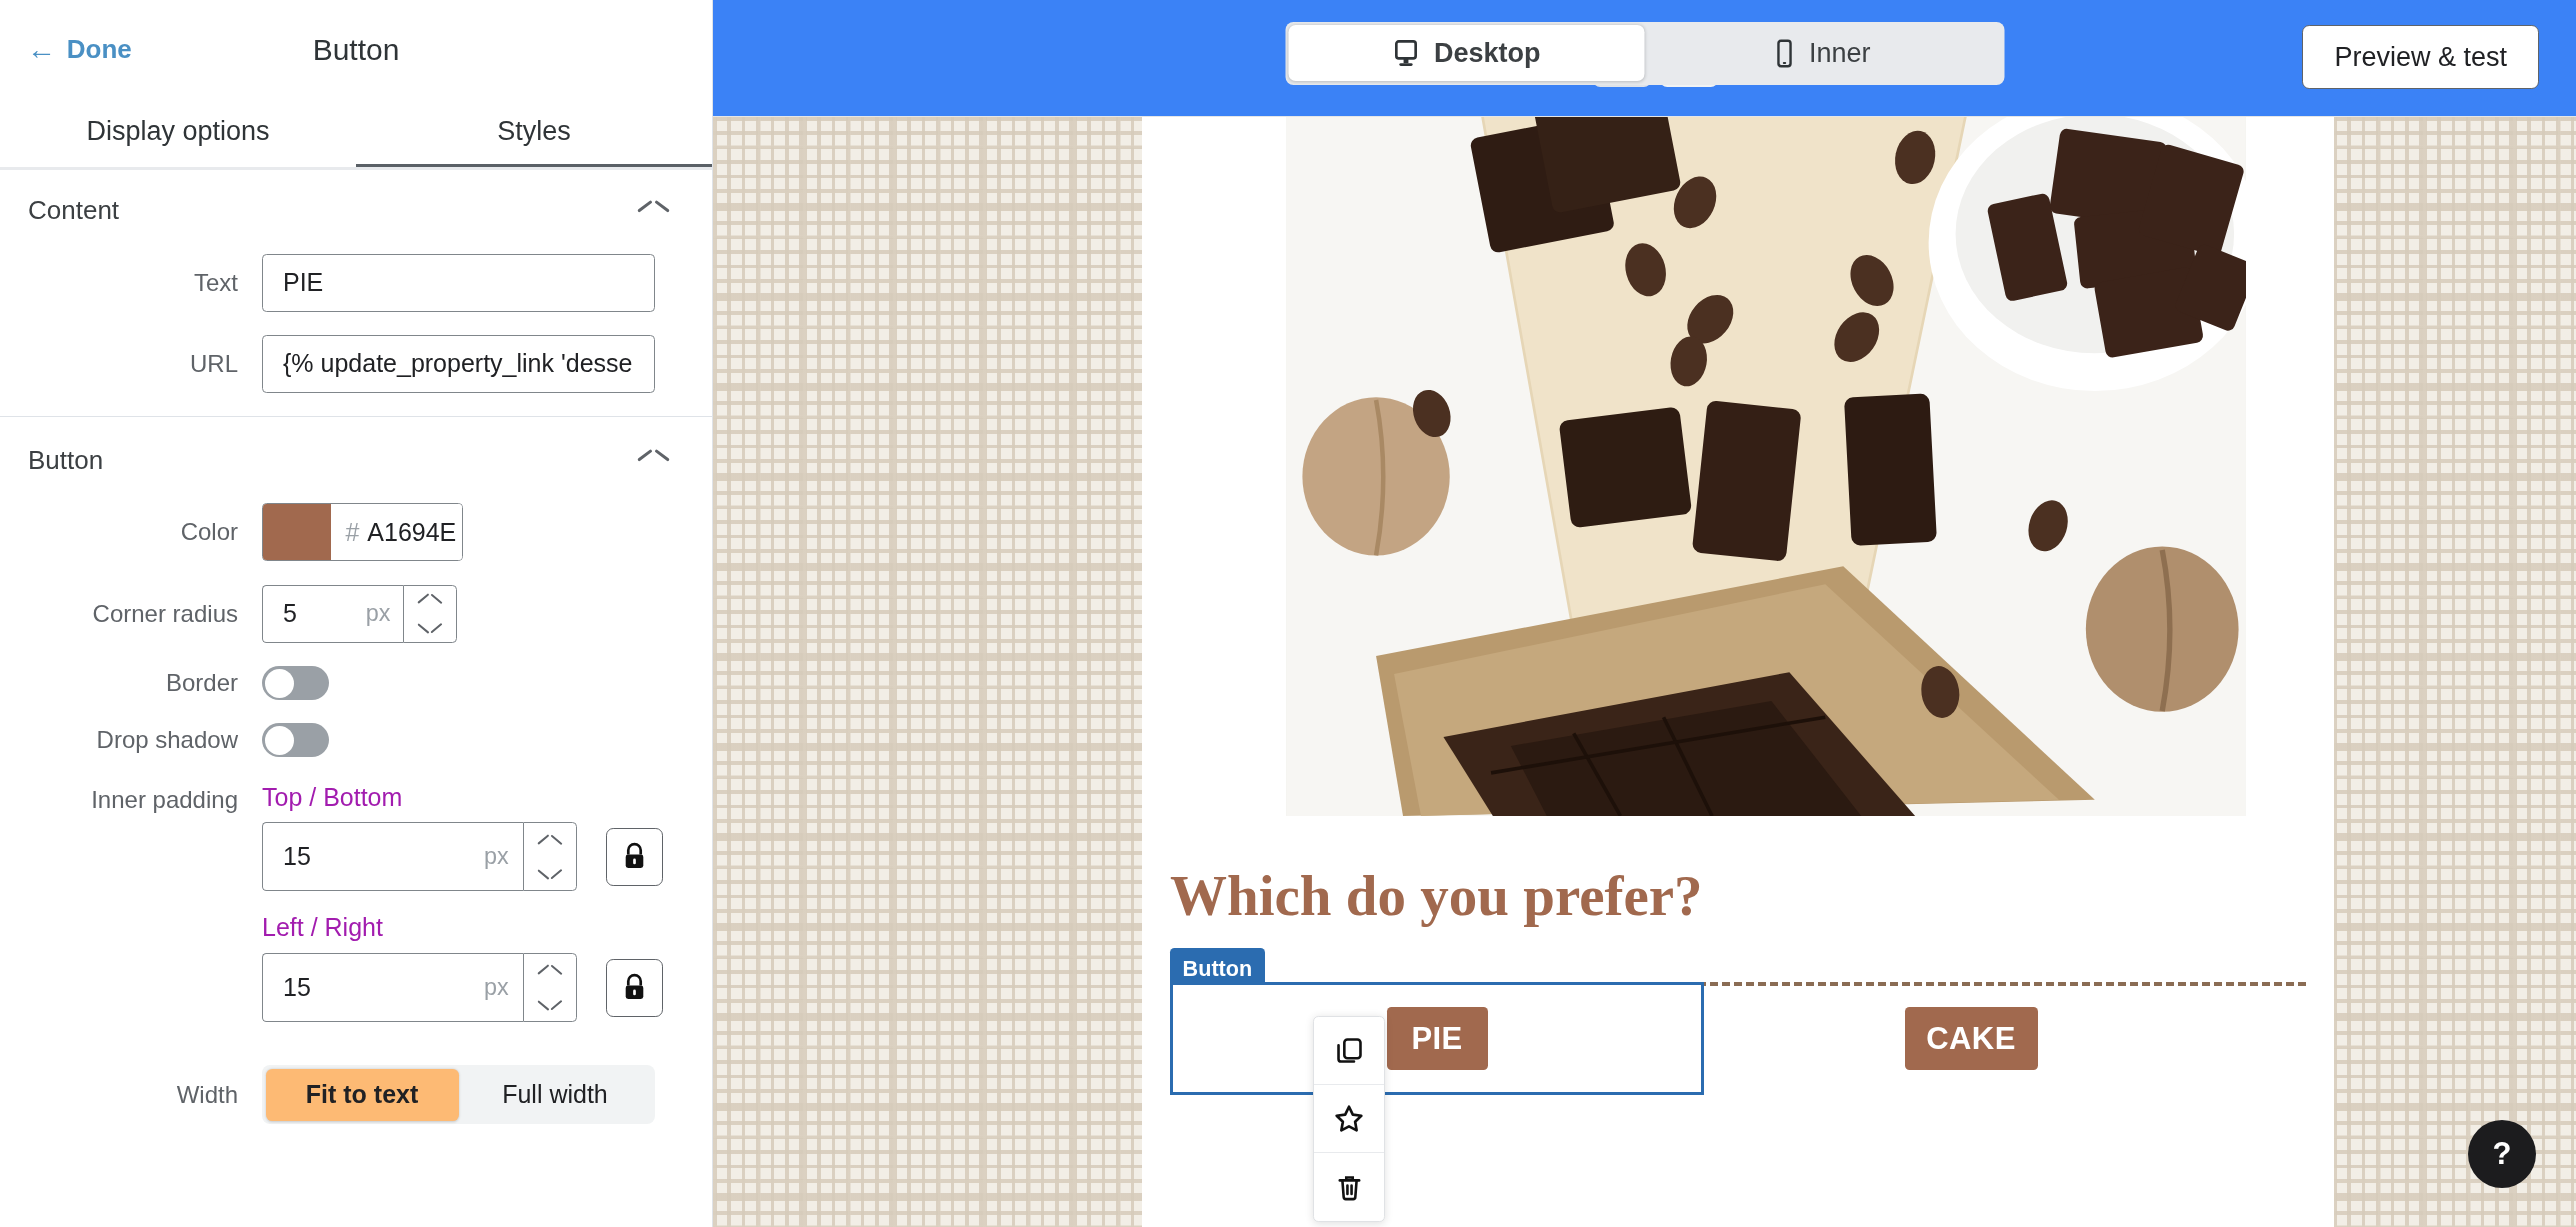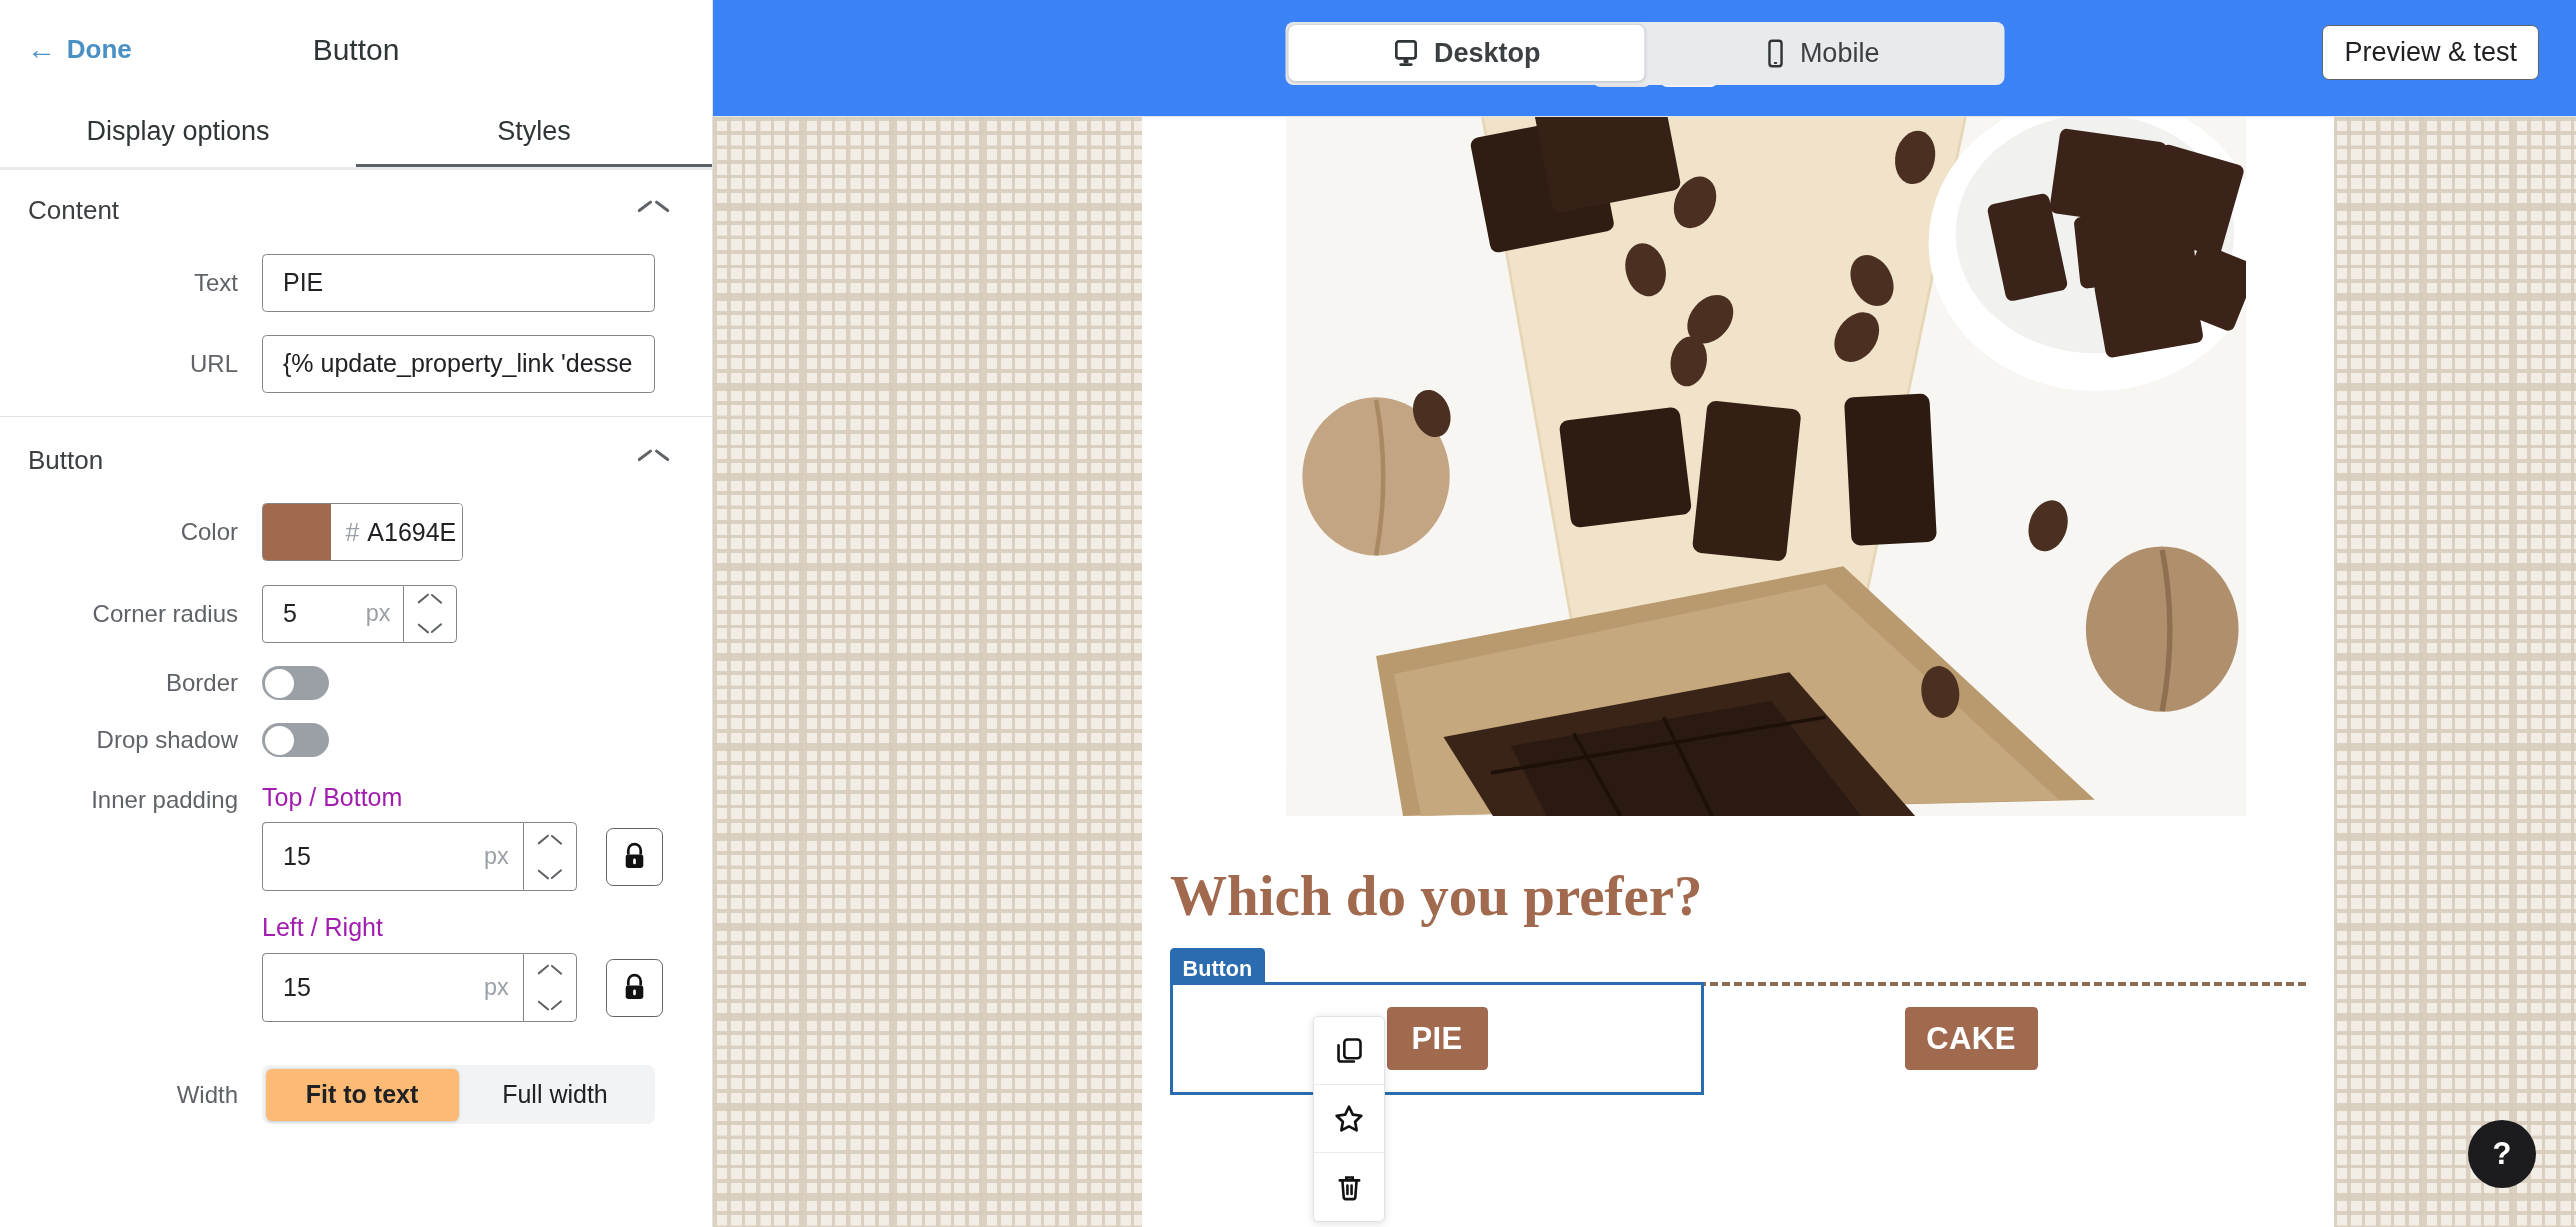--- a/index.html
+++ b/index.html
@@ -205,21 +205,21 @@
   .device-opt {
     flex: 1; display: flex; align-items: center; justify-content: center;
     gap: 14.4px; font-size: 27px; color: #3c4043;
     border-radius: 7.2px; cursor: pointer;
   }
   .device-opt.active { background: #fff; box-shadow: 0 0.9px 3.6px rgba(0,0,0,.2); font-weight: bold; }
 
   .preview-btn {
     position: absolute; right: 37px; top: 25px;
     border: 0.9px solid #5f6368; border-radius: 7.2px;
-    padding: 0 21px; height: 55px;
+    padding: 0 31px; height: 64px;
     display: flex; align-items: center;
     font-size: 27px; color: #202124; background: #fff; cursor: pointer;
   }
 
   
   .canvas {
     position: absolute; top: 117px; left: 0; right: 0; bottom: 0;
     background-color: #f2eee6;
     background-image:
       repeating-linear-gradient(0deg, rgba(214,203,186,.85) 0 3.6px, transparent 3.6px 14.4px),
@@ -490,21 +490,21 @@
             <rect x="9" y="16" width="4" height="4" fill="#2f3437"></rect>
             <rect x="5.5" y="20" width="11" height="2.4" rx="1.2" fill="#2f3437"></rect>
           </svg>
           <span>Desktop</span>
         </div>
         <div class="device-opt">
           <svg width="20" height="29" viewBox="0 0 16 24">
             <rect x="3" y="1.5" width="10" height="21" rx="2.2" fill="none" stroke="#2f3437" stroke-width="2"></rect>
             <rect x="6.6" y="19" width="2.8" height="1.6" rx=".8" fill="#2f3437"></rect>
           </svg>
-          <span>Mobile</span>
+          <span>Inner</span>
         </div>
       </div>
 
       <div class="preview-btn">
         <span>Preview &amp; test</span>
       </div>
     </div>
 
     <div class="canvas">
 

